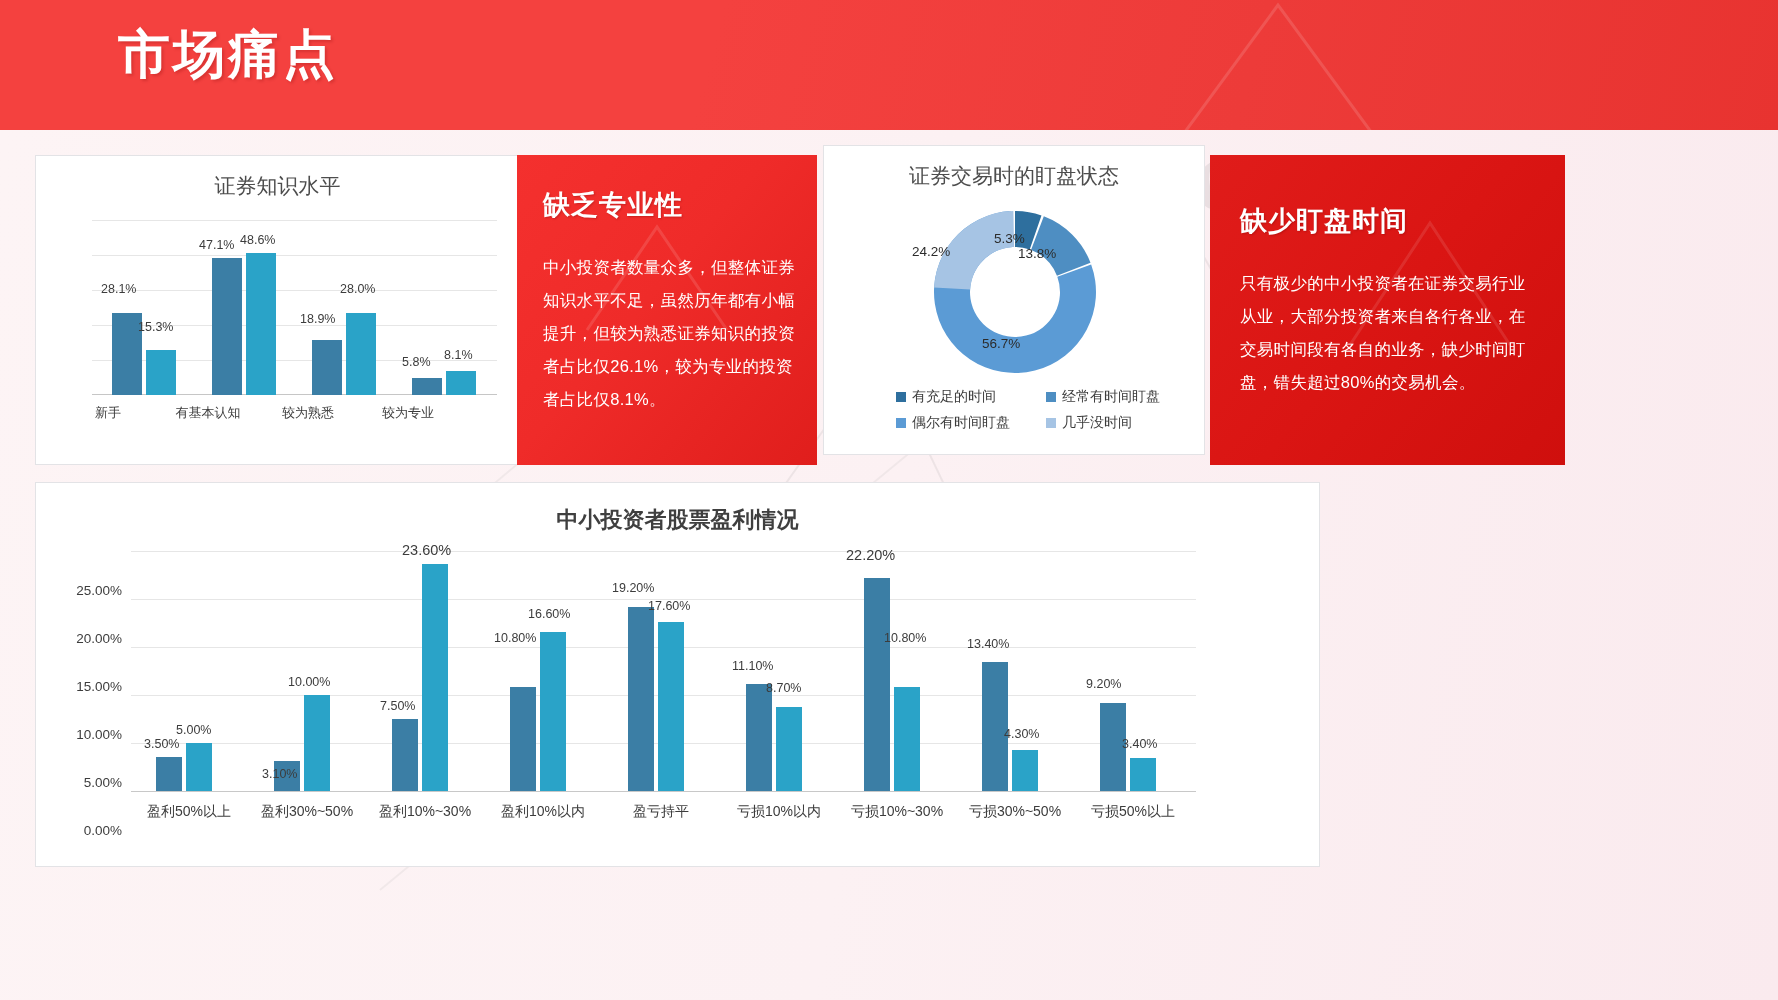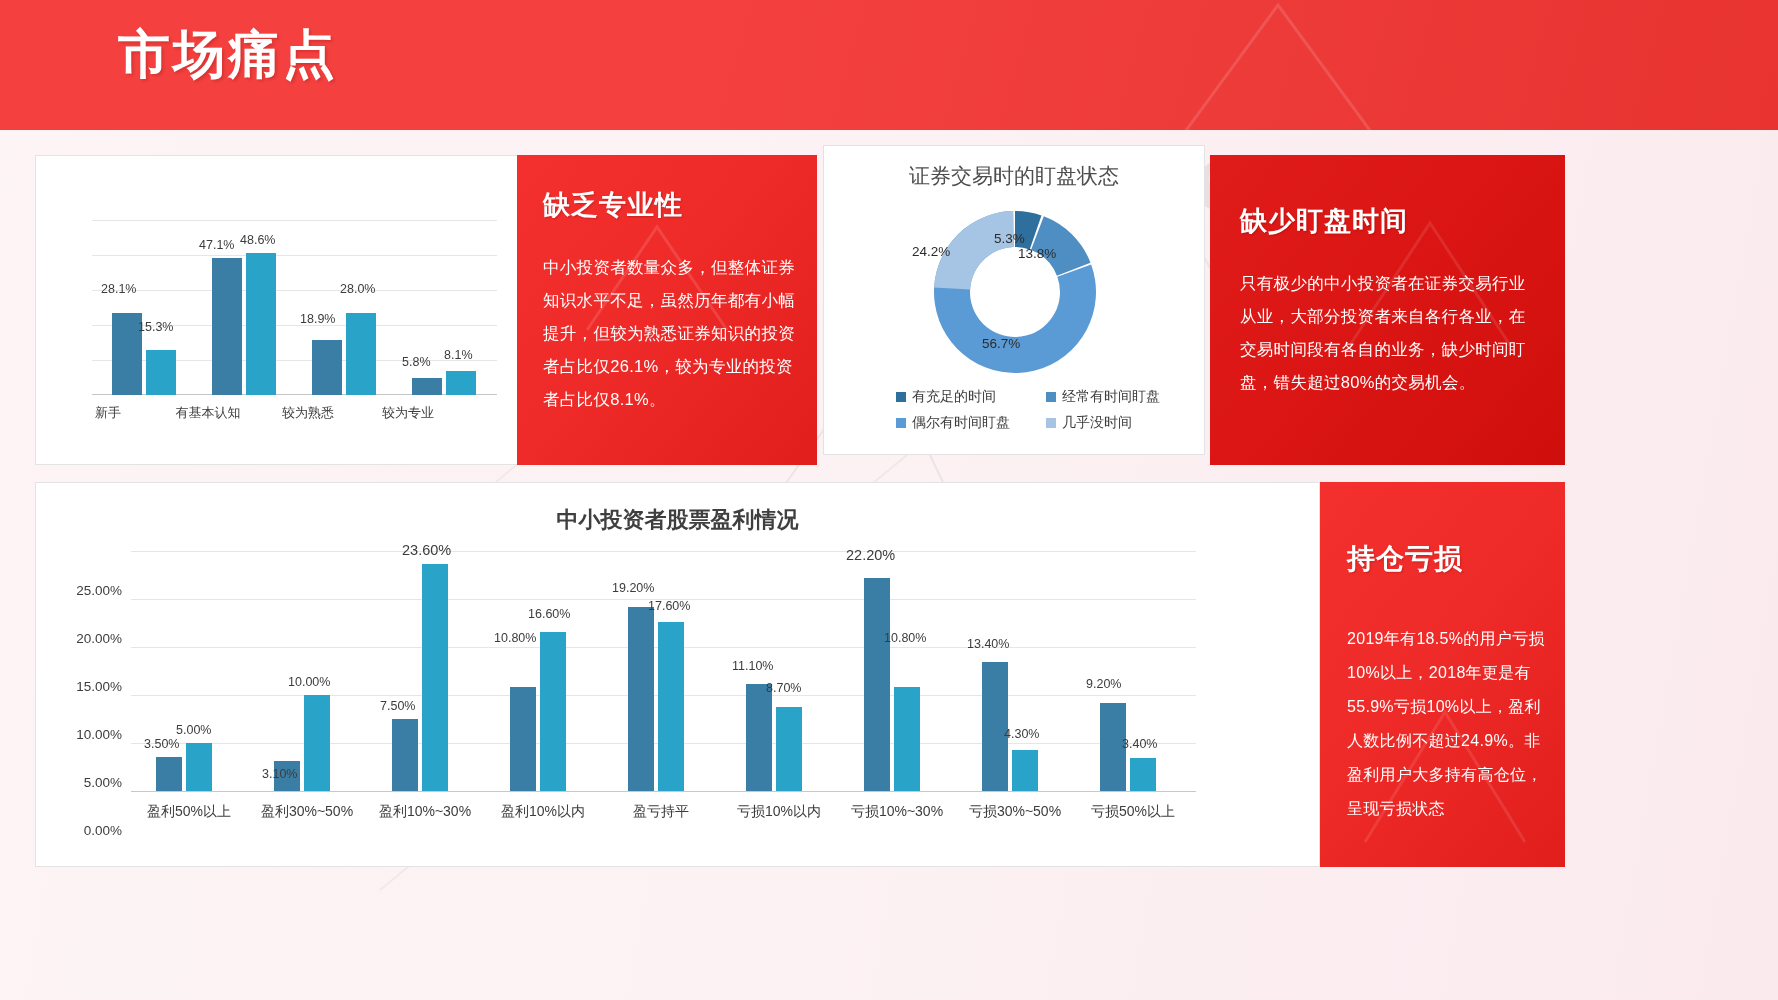--- a/index.html
+++ b/index.html
@@ -98,20 +98,21 @@
       <path d="M60 330 L420 90 L470 200" fill="none" stroke="#7a7a7a" stroke-width="2"></path>
       <path d="M100 700 L480 370 L540 470" fill="none" stroke="#7a7a7a" stroke-width="2"></path>
       <path d="M640 560 L880 220 L980 430" fill="none" stroke="#7a7a7a" stroke-width="2"></path>
       <path d="M1060 290 L1200 120 L1280 260" fill="none" stroke="#7a7a7a" stroke-width="2"></path>
       <path d="M60 720 L700 180" fill="none" stroke="#9a9a9a" stroke-width="2"></path>
       <path d="M380 760 L1010 240" fill="none" stroke="#9a9a9a" stroke-width="2"></path>
     </svg>
   </div>
 
   <div class="card" style="left:35px; top:155px; width:485px; height:310px;">
+    <div class="chart-title" style="margin-top:16px;">证券知识水平</div>
 
     <div class="plot" style="left:56px; top:64px; width:405px; height:175px;">
       <div class="gridline" style="left:0; top:0;   width:405px;"></div>
       <div class="gridline" style="left:0; top:35px;width:405px;"></div>
       <div class="gridline" style="left:0; top:70px;width:405px;"></div>
       <div class="gridline" style="left:0; top:105px;width:405px;"></div>
       <div class="gridline" style="left:0; top:140px;width:405px;"></div>
       <div class="axisline" style="left:0; top:174px; width:405px; background:#c6c6c6;"></div>
 
       <div class="bar y2018" style="left:20px;  width:30px; height:82px;"></div>
@@ -300,21 +301,14 @@
         <span class="sw" style="background:#3b7ea5;"></span>
         <span>2018</span>
       </span>
       <span class="item">
         <span class="sw" style="background:#2aa3c8;"></span>
         <span>2019</span>
       </span>
     </div>
   </div>
 
-  <div class="redpanel" style="left:1320px; top:482px; width:245px; height:385px;">
-    <svg style="position:absolute;left:30px;top:210px;width:200px;height:160px;opacity:.1">
-      <path d="M15 150 L95 20 L175 150" fill="none" stroke="#fff" stroke-width="3"></path>
-    </svg>
-    <div class="rp-title" style="position:absolute; left:27px; top:58px; font-size:28px;">持仓亏损</div>
-    <div class="rp-body" style="position:absolute; left:27px; top:140px; width:200px; font-size:16px; line-height:34px;">2019年有18.5%的用户亏损10%以上，2018年更是有55.9%亏损10%以上，盈利人数比例不超过24.9%。非盈利用户大多持有高仓位，呈现亏损状态</div>
-  </div>
 
 </div>
 
 </body></html>

